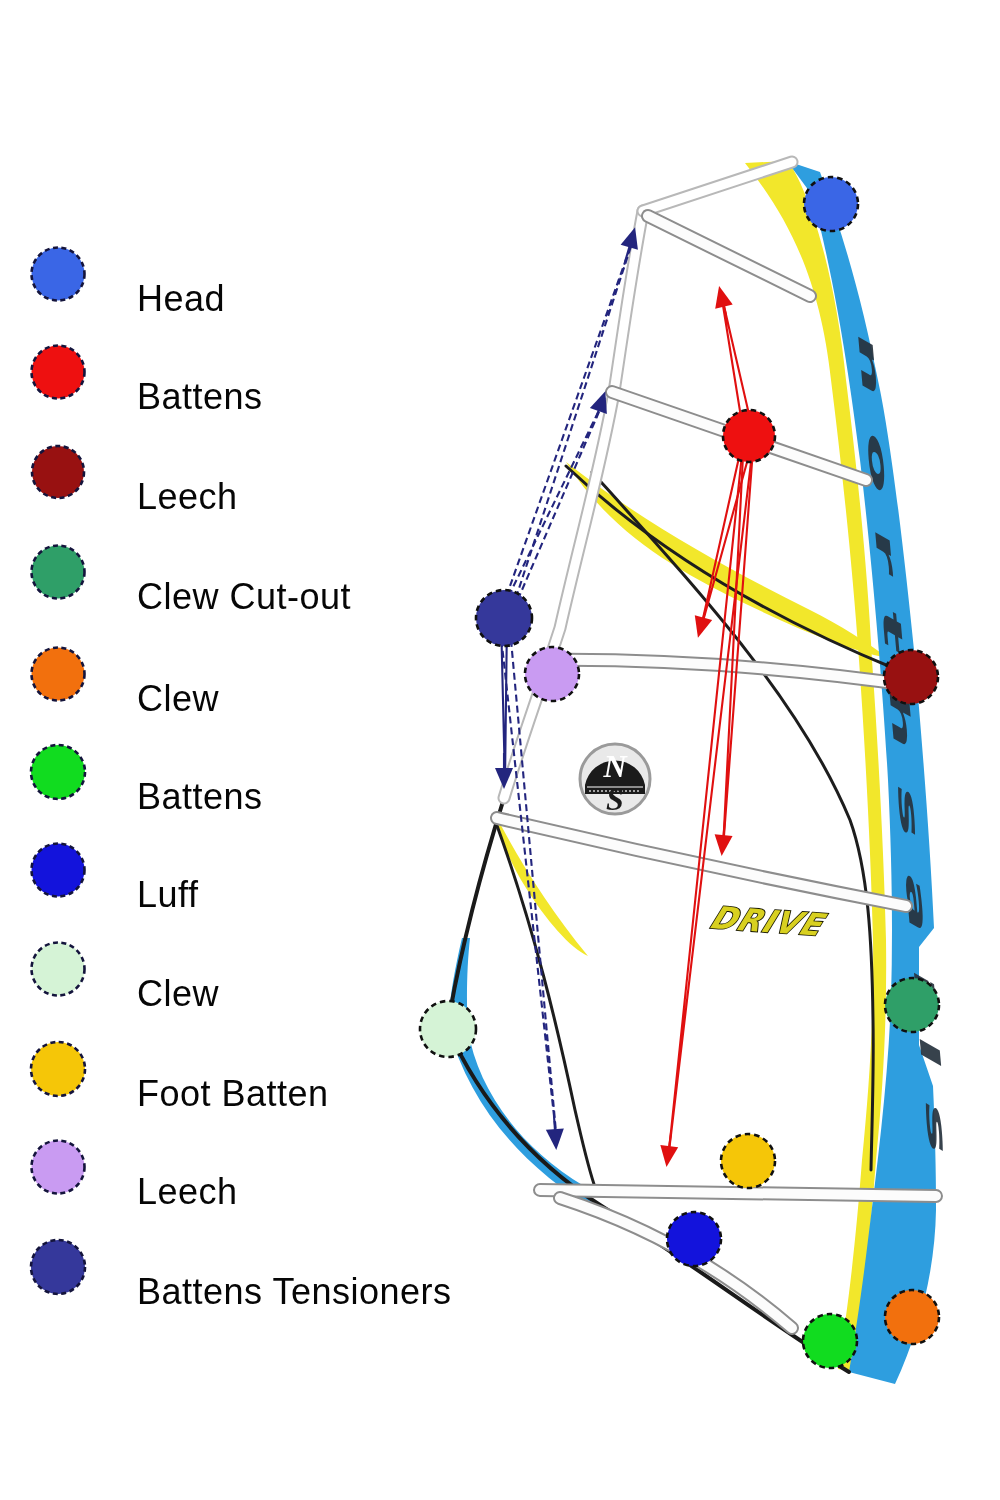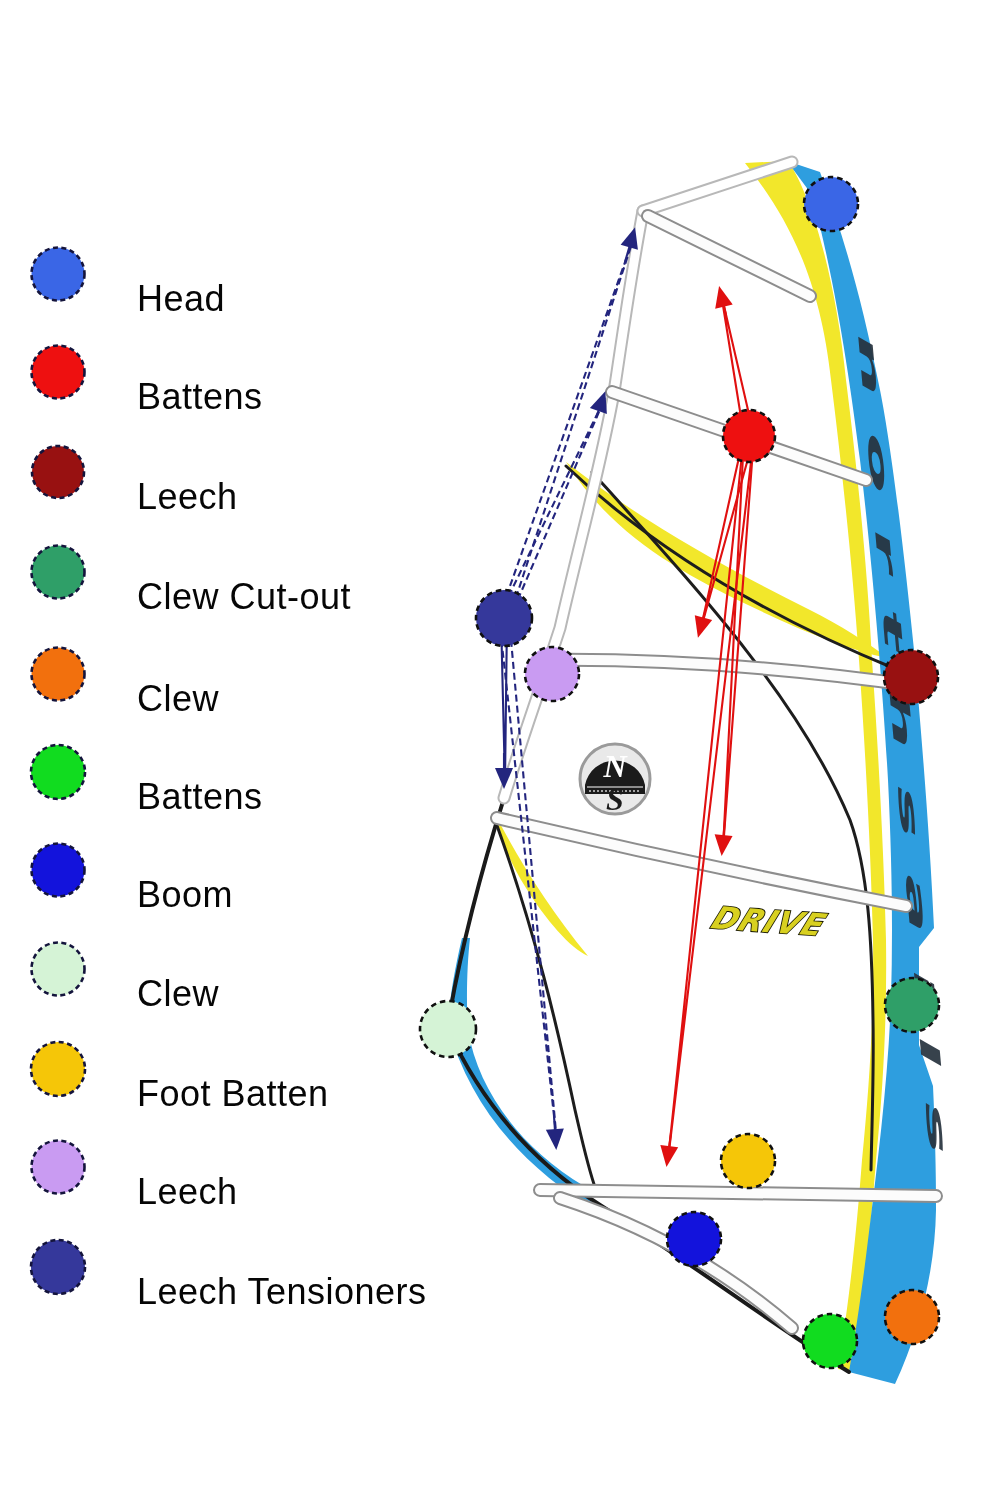--- a/index.html
+++ b/index.html
@@ -67,21 +67,21 @@
   <div class="legend-row" style="top:743px">
     <svg width="58" height="58">
         <circle class="lg-dot" cx="29" cy="29" r="27" fill="#11DC1F"></circle>
       </svg>
     <span class="legend-label">Battens</span>
   </div>
   <div class="legend-row" style="top:841px">
     <svg width="58" height="58">
         <circle class="lg-dot" cx="29" cy="29" r="26.5" fill="#1313DC"></circle>
       </svg>
-    <span class="legend-label">Boom</span>
+    <span class="legend-label">Luff</span>
   </div>
   <div class="legend-row" style="top:940px">
     <svg width="58" height="58">
         <circle class="lg-dot" cx="29" cy="29" r="26.5" fill="#D5F3D6"></circle>
       </svg>
     <span class="legend-label">Clew</span>
   </div>
   <div class="legend-row" style="top:1040px">
     <svg width="58" height="58">
         <circle class="lg-dot" cx="29" cy="29" r="27" fill="#F5C608"></circle>
@@ -91,21 +91,21 @@
   <div class="legend-row" style="top:1138px">
     <svg width="58" height="58">
         <circle class="lg-dot" cx="29" cy="29" r="26.5" fill="#C99BF2"></circle>
       </svg>
     <span class="legend-label">Leech</span>
   </div>
   <div class="legend-row" style="top:1238px">
     <svg width="58" height="58">
         <circle class="lg-dot" cx="29" cy="29" r="27" fill="#35389B"></circle>
       </svg>
-    <span class="legend-label">Leech Tensioners</span>
+    <span class="legend-label">Battens Tensioners</span>
   </div>
 </div>
 
 <div class="sail-wrap">
 <svg width="1000" height="1500" viewBox="0 0 1000 1500" xmlns="http://www.w3.org/2000/svg">
   <defs>
     <marker id="mr" markerUnits="userSpaceOnUse" markerWidth="26" markerHeight="26" refX="19" refY="13" orient="auto">
       <path d="M2,4 L23,13 L2,22 Z" fill="#E01010"></path>
     </marker>
     <marker id="mn" markerUnits="userSpaceOnUse" markerWidth="26" markerHeight="26" refX="19" refY="13" orient="auto">

